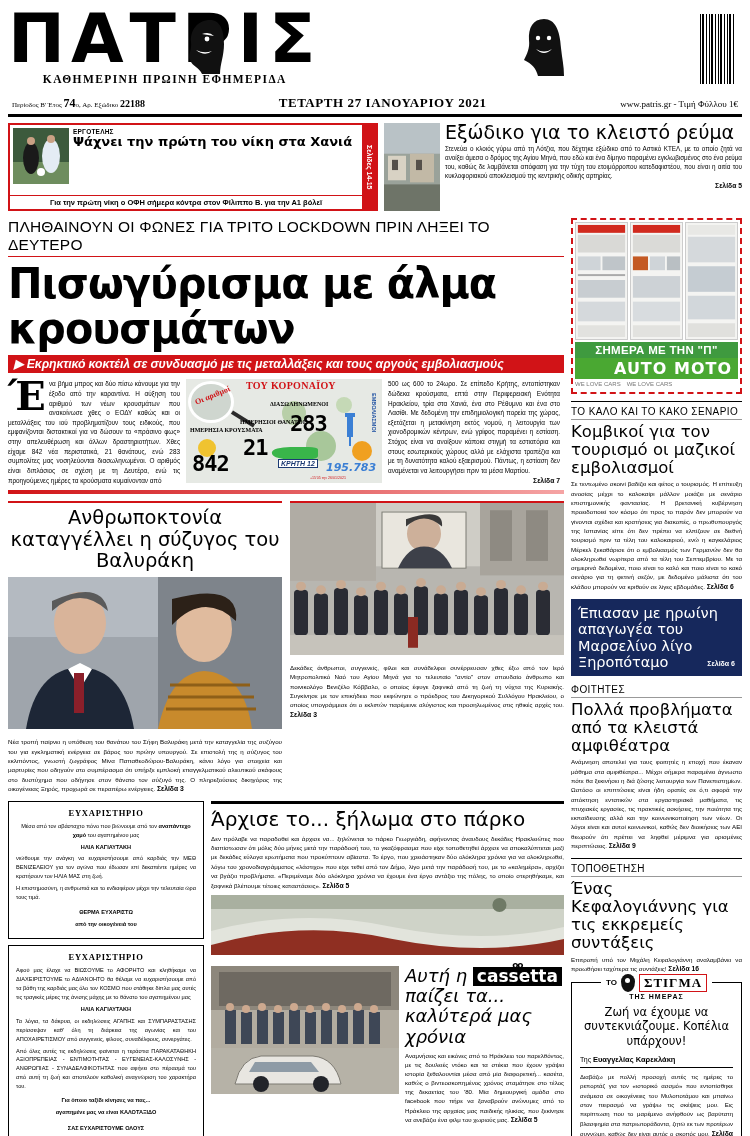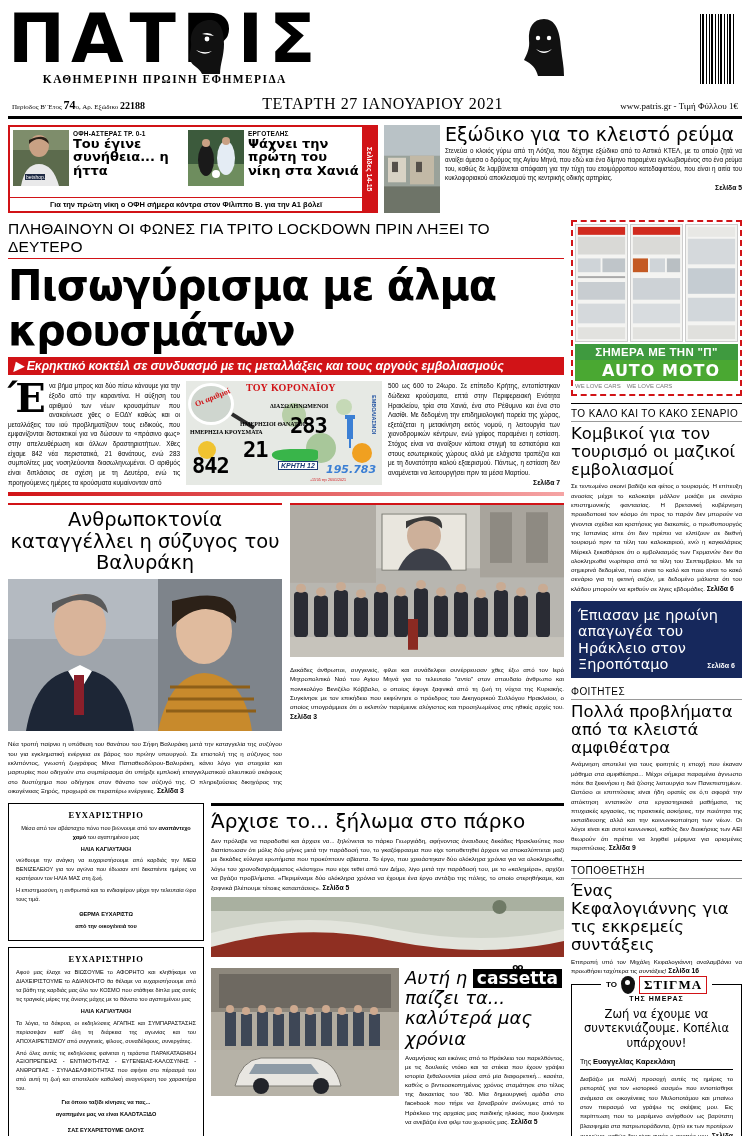--- a/index.html
+++ b/index.html
@@ -34,21 +34,21 @@
   .head-face.left { left: 172px; }
   .head-face.right { right: 172px; }
   .barcode { position: absolute; right: 8px; top: 14px; width: 34px; height: 70px;
     background: repeating-linear-gradient(90deg,#000 0 1px,#fff 1px 2px,#000 2px 4px,#fff 4px 6px,#000 6px 7px,#fff 7px 9px);
     border: 0; }
   .infobar { display: flex; align-items: baseline; justify-content: space-between;
     font-family: "Liberation Serif", serif; padding: 3px 4px 3px 4px; border-bottom: 3px solid #000; }
   .infobar .left { font-size: 7px; }
   .infobar .left b { font-size: 12px; font-weight: 700; }
   .infobar .left .issue { font-size: 10px; font-weight: 700; }
-  .infobar .date { font-size: 16px; font-weight: 400; letter-spacing: 0.6px; }
+  .infobar .date { font-size: 13px; font-weight: 700; letter-spacing: 0.6px; }
   .infobar .right { font-size: 9px; }
 
   
   .topstrip { display: flex; gap: 6px; margin-top: 6px; height: 88px; }
   .sports-box { width: 370px; border: 2px solid #d11317; display: flex; position: relative; background:#fff; }
   .sports-inner { display: flex; flex: 1; padding: 3px; gap: 4px; }
   .sports-item { display: flex; gap: 4px; flex: 1; }
   .sp-photo { width: 56px; height: 56px; flex: none; }
   .sp-txt { flex: 1; }
   .sp-kicker { font-size: 6.5px; font-weight: 700; letter-spacing: .2px; }
@@ -102,21 +102,21 @@
   .ig-virus { position:absolute; border-radius:50%; }
 
   
   .rail { width: 172px; }
   .promo-box { border: 2px dashed #d11317; padding: 2px; background: #fff; height: 176px; position: relative; overflow:hidden; }
   .promo-pages { display:flex; gap:2px; height: 118px; }
   .promo-pg { flex:1; background:#f2f2f0; border:.5px solid #ccc; position:relative; overflow:hidden; }
   .promo-band { background:#3f9a3f; color:#fff; font-weight:700; font-size:11.5px; text-align:center;
      padding:2px 0; letter-spacing:.3px; margin-top:2px; }
   .promo-band2 { background:#4aa832; color:#fff; font-weight:700; font-size:16px; text-align:right;
-     padding:1px 18px; letter-spacing:1px; font-family:"DejaVu Sans",sans-serif; }
+     padding:1px 6px; letter-spacing:1px; font-family:"DejaVu Sans",sans-serif; }
   .promo-foot { font-size:6px; color:#777; display:flex; gap:6px; padding-top:2px; }
 
   .rail-sep { border-top: 1.5px solid #000; margin: 7px 0 4px; }
   .rail-kicker { font-size: 10px; letter-spacing: .4px; border-bottom: 1px solid #999; padding-bottom: 2px; }
   .rail-head { font-size: 16.5px; font-family:"DejaVu Sans",sans-serif; line-height: 1.08; margin: 3px 0 3px; }
   .rail-text { font-size: 6.2px; line-height: 1.5; text-align: justify; }
 
   .navy-box { background: #16285c; color: #fff; padding: 6px 7px 5px; margin-top: 7px; }
   .navy-head { font-size: 14.5px; font-family:"DejaVu Sans",sans-serif; line-height: 1.14; }
   .navy-page { font-size: 7px; font-weight: 700; float: right; margin-top: -11px; }
@@ -201,35 +201,20 @@
       <span class="issue">22188</span>
     </div>
     <div class="date">ΤΕΤΑΡΤΗ 27 ΙΑΝΟΥΑΡΙΟΥ 2021</div>
     <div class="right">www.patris.gr - Τιμή Φύλλου 1€</div>
   </div>
 
   <div class="topstrip">
 
     <div class="sports-box">
       <div class="sports-inner">
-        <div class="sports-item">
-          <svg class="sp-photo" viewBox="0 0 56 56">
-            <rect width="56" height="56" fill="#5c6b4d"></rect>
-            <rect x="0" y="0" width="56" height="20" fill="#7e8d6b"></rect>
-            <ellipse cx="26" cy="16" rx="10" ry="11" fill="#c9a184"></ellipse>
-            <path d="M16 14 q10 -10 20 0 q-2 -12 -20 -4 Z" fill="#2a2119"></path>
-            <path d="M8 56 q4 -22 18 -22 q14 0 20 22 Z" fill="#e9e9ea"></path>
-            <rect x="12" y="44" width="20" height="6" fill="#1e2a44"></rect>
-            <text x="13" y="49" font-size="5" fill="#fff" font-family="sans-serif">betshop.</text>
-          </svg>
-          <div class="sp-txt">
-            <div class="sp-kicker">ΟΦΗ-ΑΣΤΕΡΑΣ ΤΡ. 0-1</div>
-            <div class="sp-head">Του έγινε συνήθεια... η ήττα</div>
-          </div>
-        </div>
         <div class="sports-item">
           <svg class="sp-photo" viewBox="0 0 56 56">
             <rect width="56" height="56" fill="#3c5a3c"></rect>
             <rect y="34" width="56" height="22" fill="#6e8d5e"></rect>
             <ellipse cx="18" cy="30" rx="8" ry="16" fill="#1a1a1a"></ellipse>
             <ellipse cx="38" cy="28" rx="9" ry="17" fill="#e4ecf4"></ellipse>
             <circle cx="18" cy="13" r="4" fill="#c9a184"></circle>
             <circle cx="38" cy="11" r="4" fill="#c9a184"></circle>
             <circle cx="28" cy="44" r="4" fill="#fff"></circle>
           </svg>
@@ -558,21 +543,21 @@
       <div>
         <div class="rail-kicker">ΤΟ ΚΑΛΟ ΚΑΙ ΤΟ ΚΑΚΟ ΣΕΝΑΡΙΟ</div>
         <div class="rail-head">Κομβικοί για τον τουρισμό οι μαζικοί εμβολιασμοί</div>
         <div class="rail-text">
           <span>Σε τεντωμένο σκοινί βαδίζει και φέτος ο τουρισμός. Η επίτευξη ανοσίας μέχρι το καλοκαίρι μάλλον μοιάζει με σενάριο επιστημονικής φαντασίας. Η βρετανική κυβέρνηση προειδοποιεί τον κόσμο ότι προς το παρόν δεν μπορούν να γίνονται σχέδια και κρατήσεις για διακοπές, ο πρωθυπουργός της Ισπανίας είπε ότι δεν πρέπει να ελπίζουν σε διεθνή τουρισμό πριν τα τέλη του καλοκαιριού, ενώ η καγκελάριος Μέρκελ ξεκαθάρισε ότι ο εμβολιασμός των Γερμανών δεν θα ολοκληρωθεί νωρίτερα από τα τέλη του Σεπτεμβρίου. Με τα σημερινά δεδομένα, ποιο είναι το καλό και ποιο είναι το κακό σενάριο για τη φετινή σεζόν, με δεδομένο μάλιστα ότι του κλάδου μπορούν να κριθούν σε λίγες εβδομάδες.</span>
           <span class="pageref">Σελίδα 6</span>
         </div>
       </div>
 
       <div class="navy-box">
-        <div class="navy-head">Έπιασαν με ηρωίνη απαγωγέα του Ηράκλειο στον Ξηροπόταμο</div>
+        <div class="navy-head">Έπιασαν με ηρωίνη απαγωγέα του Μαρσελίνο λίγο Ξηροπόταμο</div>
         <div class="navy-page">Σελίδα 6</div>
       </div>
 
       <div style="margin-top:8px;">
         <div class="rail-kicker">ΦΟΙΤΗΤΕΣ</div>
         <div class="rail-head">Πολλά προβλήματα από τα κλειστά αμφιθέατρα</div>
         <div class="rail-text">
           <span>Ανάμνηση αποτελεί για τους φοιτητές η εποχή που έκαναν μάθημα στα αμφιθέατρα... Μέχρι σήμερα παραμένει άγνωστο πότε θα ξεκινήσει η διά ζώσης λειτουργία των Πανεπιστημίων. Ωστόσο οι επιπτώσεις είναι ήδη ορατές σε ό,τι αφορά την απόκτηση εντατικών στα εργαστηριακά μαθήματα, τις πτυχιακές εργασίες, τις πρακτικές ασκήσεις, την ποιότητα της εκπαίδευσης αλλά και την κοινωνικοποίηση των νέων. Οι λόγοι είναι και αυτοί κοινωνικοί, καθώς δεν διοικήσεις των ΑΕΙ θεωρούν ότι πρέπει να ληφθεί μέριμνα για ορισμένες περιπτώσεις.</span>
           <span class="pageref">Σελίδα 9</span>
         </div>

